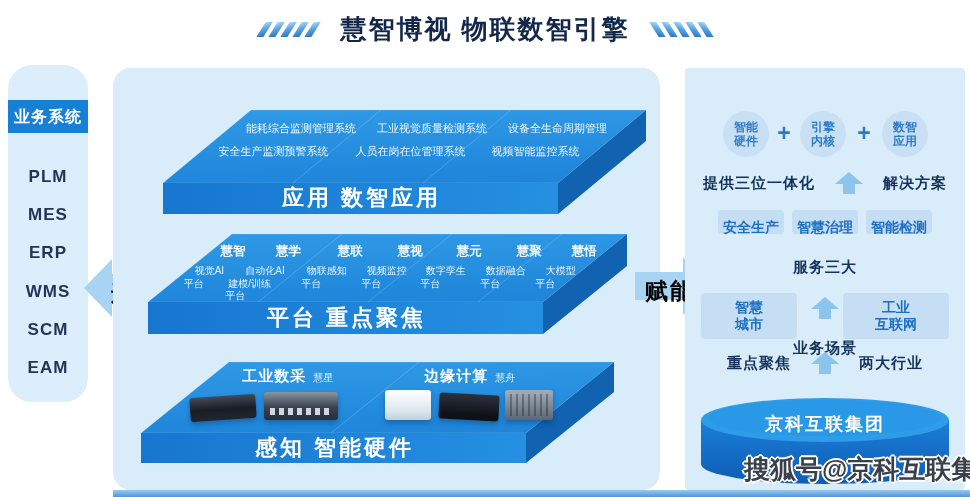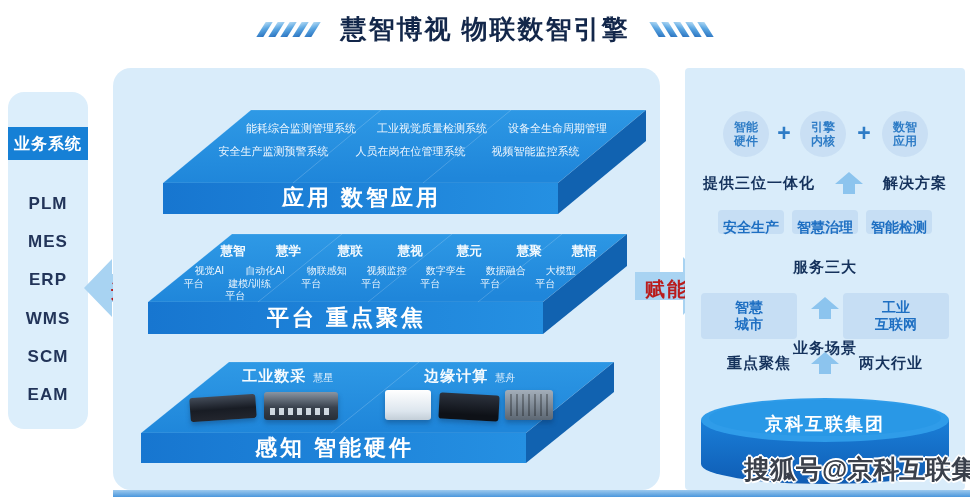--- a/index.html
+++ b/index.html
@@ -8,30 +8,30 @@
 
   
   .titlebar{position:absolute;top:12px;left:0;right:0;display:flex;justify-content:center;align-items:center;gap:24px;}
   .title{font-size:26px;font-weight:bold;color:#13274a;letter-spacing:2px;}
   .ticks{display:flex;gap:5px;align-items:center;}
   .tick{width:7px;height:15px;background:linear-gradient(160deg,#b3daf4 0%,#5aa6e2 45%,#2a72bf 100%);}
   .ticks-left .tick{transform:skewX(-32deg);}
   .ticks-right .tick{transform:skewX(32deg);background:linear-gradient(200deg,#b3daf4 0%,#5aa6e2 45%,#2a72bf 100%);}
 
   
-  .sidebar{position:absolute;left:8px;top:92px;width:80px;height:337px;background:#dceefb;border-radius:16px;}
+  .sidebar{position:absolute;left:8px;top:65px;width:80px;height:337px;background:#dceefb;border-radius:24px;}
   .sb-header{position:absolute;top:35px;left:0;width:80px;height:33px;background:#1680d6;color:#fff;
              font-size:16px;font-weight:bold;text-align:center;line-height:33px;letter-spacing:1px;}
   .sb-items{position:absolute;top:102px;bottom:24px;left:0;right:0;display:flex;flex-direction:column;
             justify-content:space-between;align-items:center;}
   .sb-item{font-weight:bold;font-size:17px;color:#223459;letter-spacing:1px;}
 
   
   .conn{position:absolute;}
-  .conn-label{position:absolute;font-size:20px;font-weight:bold;color:#b91c1c;letter-spacing:2px;white-space:nowrap;}
+  .conn-label{position:absolute;font-size:23px;font-weight:bold;color:#000000;letter-spacing:2px;white-space:nowrap;}
 
   
   .mid-panel{position:absolute;left:113px;top:68px;width:547px;height:422px;background:#d9ecfa;border-radius:18px;}
   .slabs{position:absolute;left:0;top:0;}
   .skewed{position:absolute;transform:skewX(-50deg);transform-origin:0 100%;}
   .txt{display:inline-block;transform:skewX(50deg);white-space:nowrap;}
   .l1-top{left:52px;top:42px;width:393px;height:73px;}
   .l1-row{position:absolute;left:0;right:0;display:flex;justify-content:space-between;padding:0 16px;}
   .l1-row1{top:11px;} .l1-row2{top:34px;}
   .l1-row .txt{font-size:11px;color:#eef6fe;}

